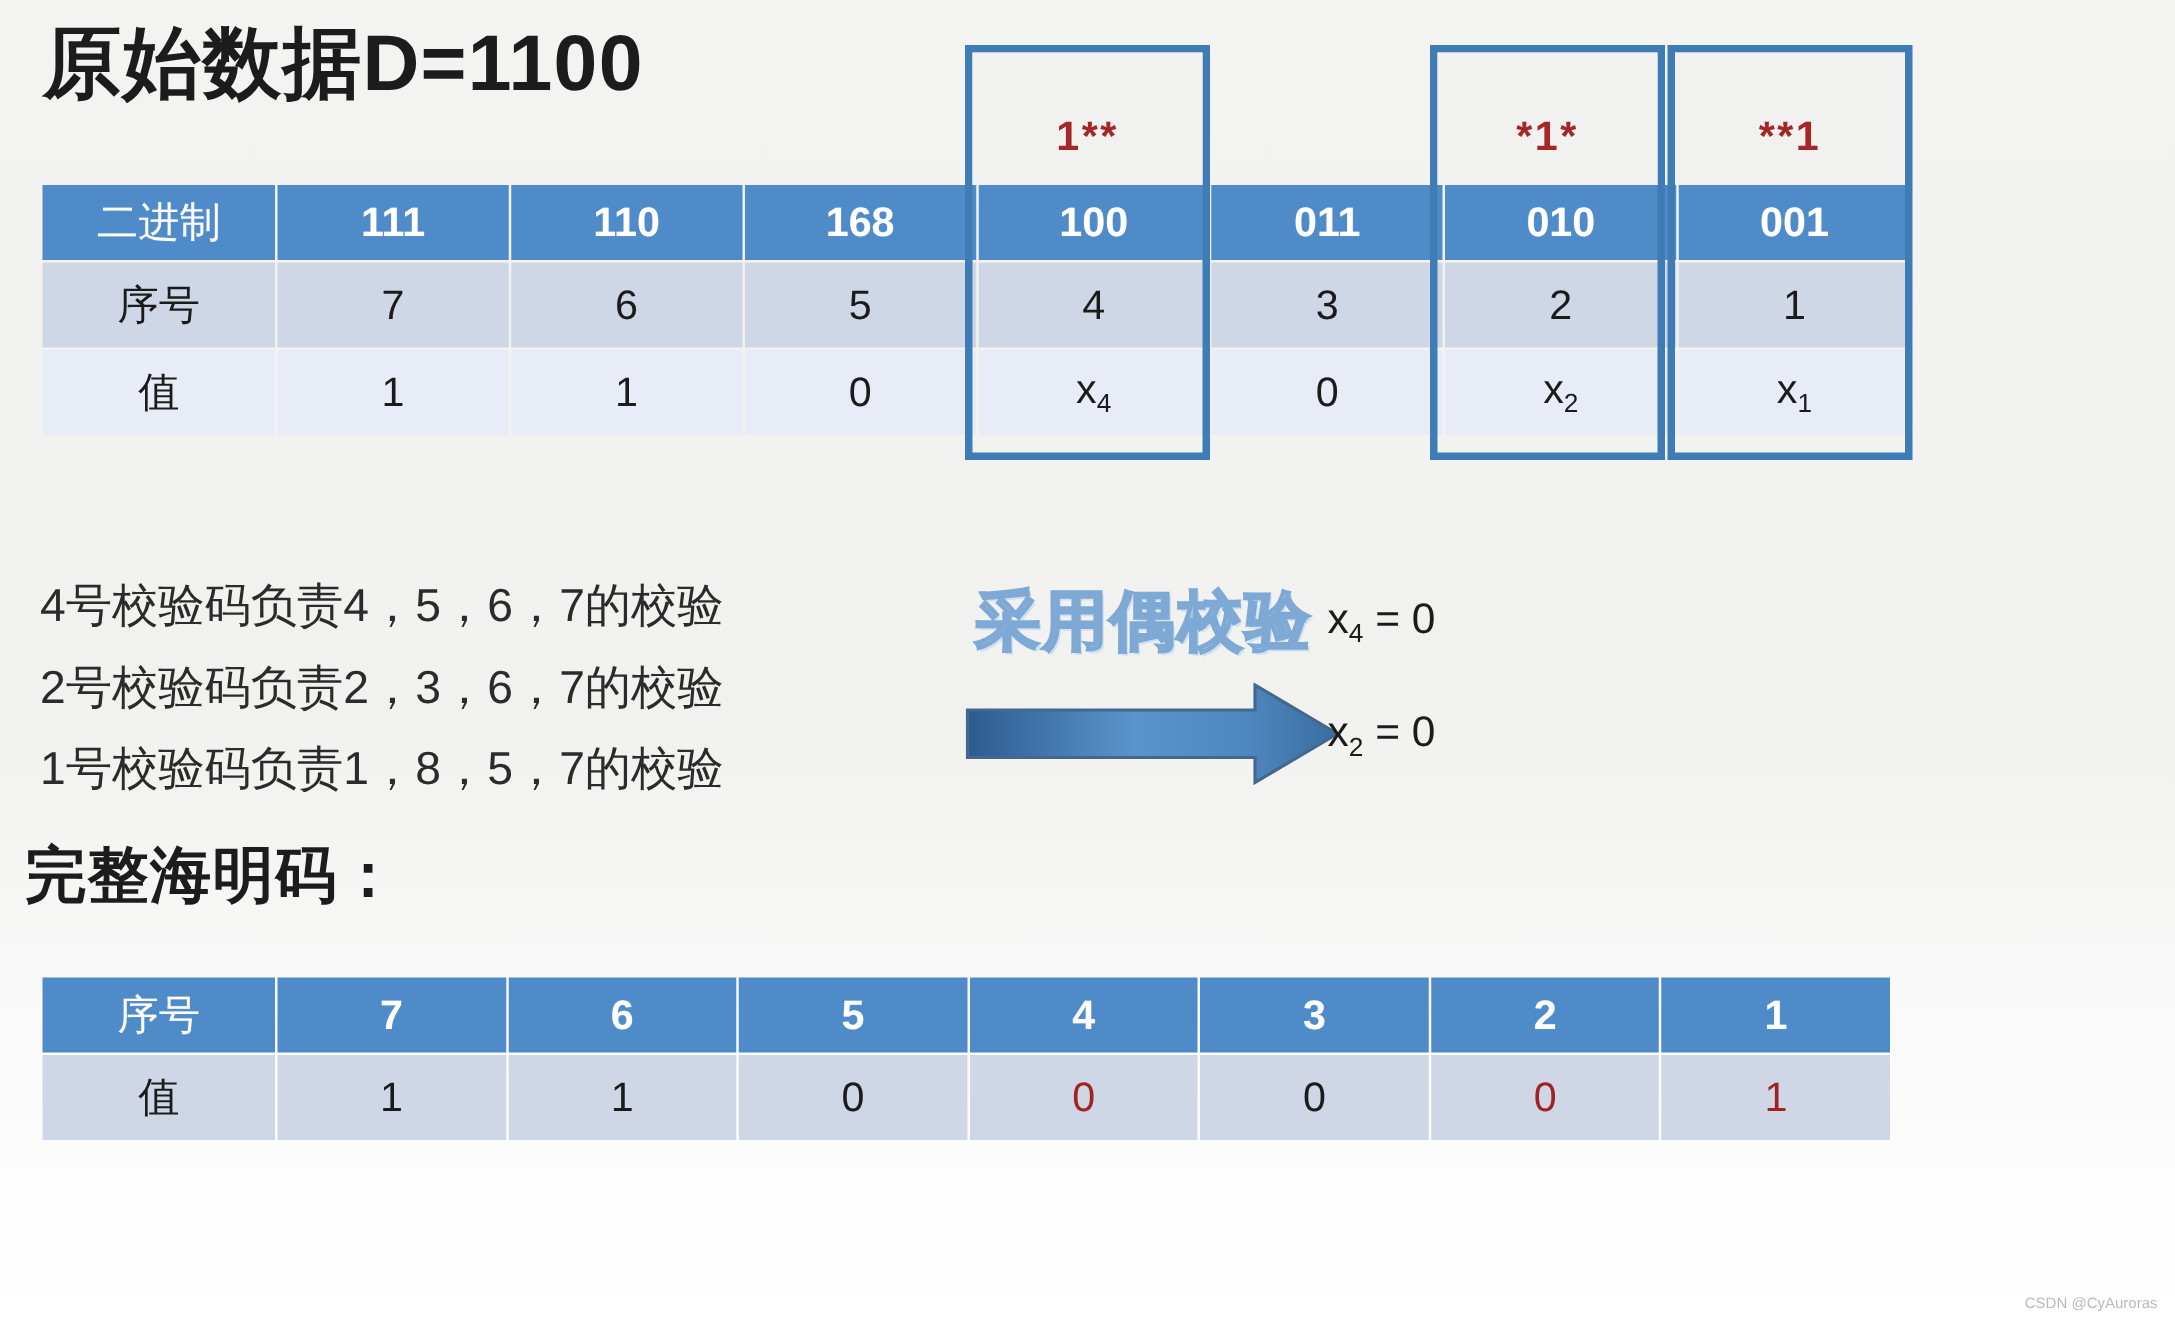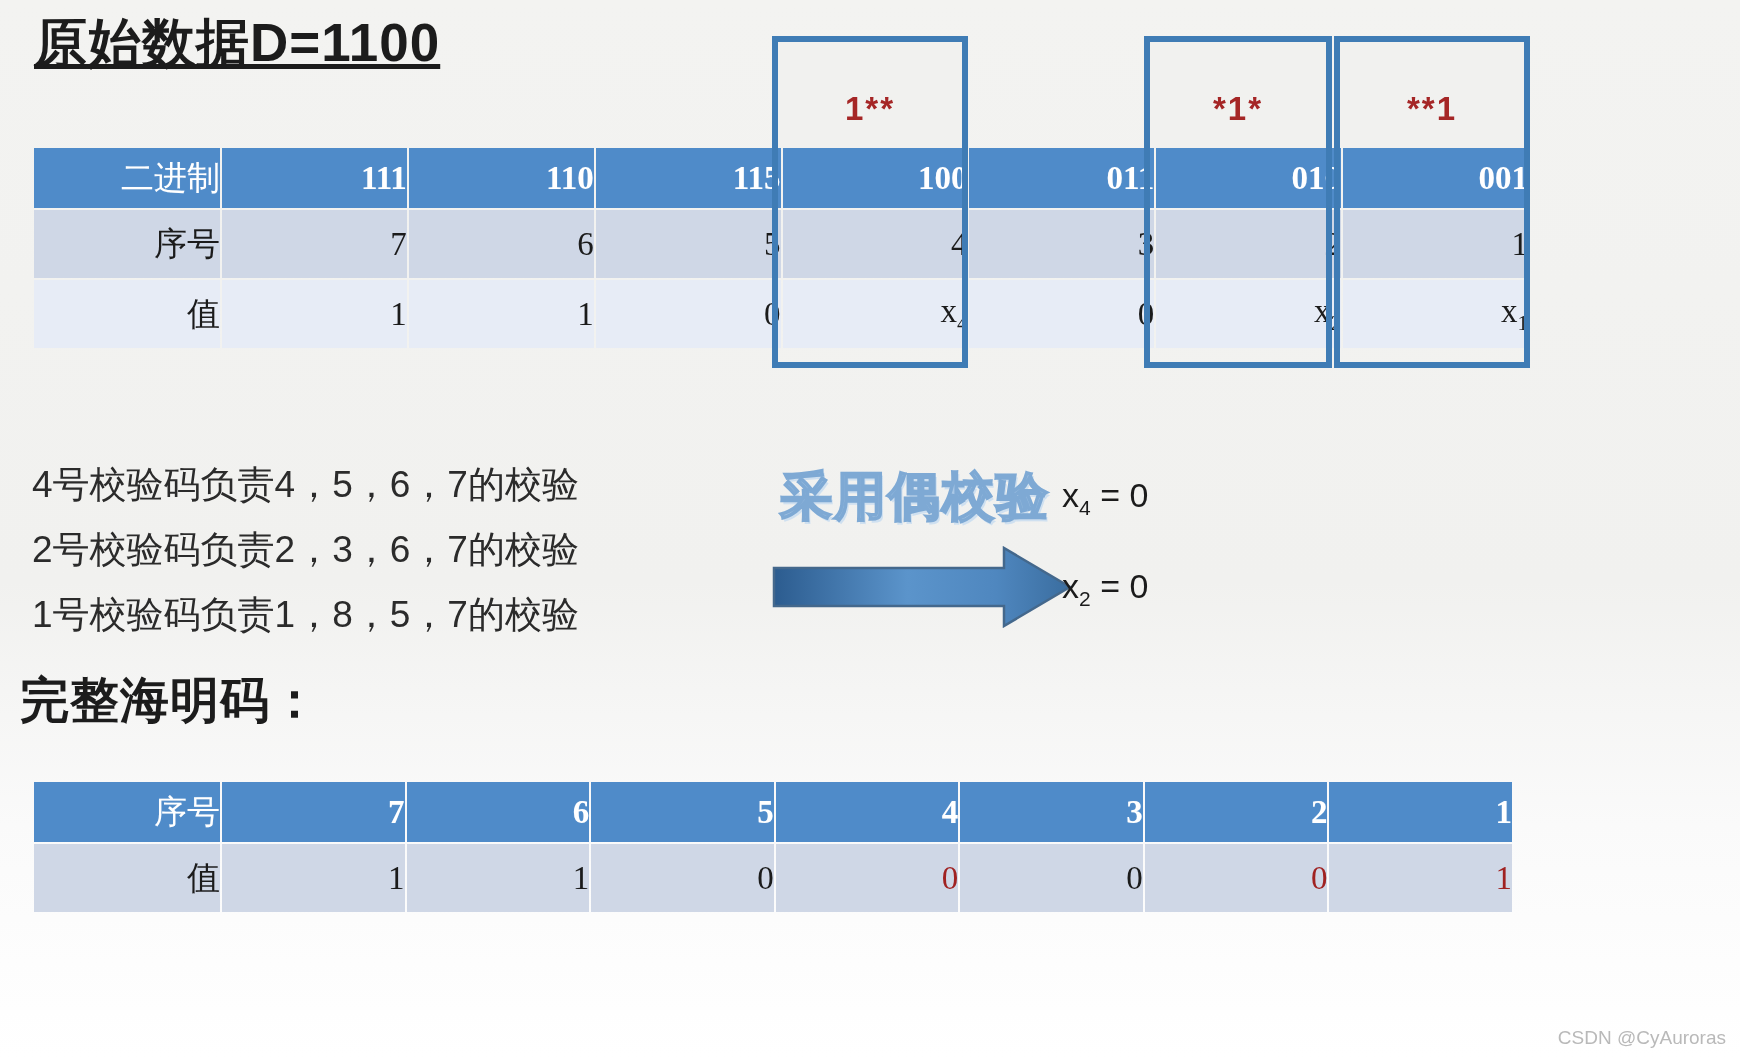--- a/index.html
+++ b/index.html
@@ -22,26 +22,25 @@
     inset: 0;
     background:
       linear-gradient(to bottom, #f3f3f1 0%, #f1f1ef 55%, #fafafa 78%, #ffffff 100%);
   }
 
   
   .title-main {
     position: absolute;
     left: 34px;
     top: 8px;
-    font-size: 53px;
+    font-size: 63px;
     font-weight: 700;
     color: #1c1c1c;
     letter-spacing: 1px;
     white-space: nowrap;
-    text-decoration: underline;
   }
 
   .title-sub {
     position: absolute;
     left: 20px;
     top: 668px;
     font-size: 49px;
     font-weight: 700;
     color: #1c1c1c;
     letter-spacing: 1px;
@@ -53,27 +52,26 @@
     position: absolute;
     border-collapse: separate;
     border-spacing: 2px;
     table-layout: fixed;
   }
 
   #table-top  { left: 32px; top: 146px;  width: 1498px; }
   #table-bot  { left: 32px; top: 780px;  width: 1482px; }
 
   .tbl td {
-    text-align: right;
+    text-align: center;
     vertical-align: middle;
     font-size: 33px;
     color: #1b1b1b;
     background: #dde3ee;
     height: 68px;
-    font-family: Liberation Serif, serif;
   }
 
   .tbl tr.hdr td {
     background: #4f8bc9;
     color: #ffffff;
     font-weight: 700;
     font-size: 33px;
     height: 60px;
     text-shadow: 0 0 1px rgba(255,255,255,.25);
   }
@@ -168,39 +166,39 @@
     color: #1b1b1b;
     line-height: 78px;
     white-space: nowrap;
   }
 
   
   .watermark {
     position: absolute;
     right: 14px;
     bottom: 8px;
-    font-size: 19px;
+    font-size: 12px;
     color: #b9b9b9;
     white-space: nowrap;
   }
 </style>
 </head>
 <body>
 
 <div id="slide">
 
   <div class="title-main">原始数据D=1100</div>
 
   <table class="tbl" id="table-top">
     <tbody>
       <tr class="hdr">
         <td class="rowlab colw-label">二进制</td>
         <td>111</td>
         <td>110</td>
-        <td>115</td>
+        <td>168</td>
         <td>100</td>
         <td>011</td>
         <td>010</td>
         <td>001</td>
       </tr>
       <tr class="r-idx">
         <td class="rowlab colw-label">序号</td>
         <td>7</td>
         <td>6</td>
         <td>5</td>

